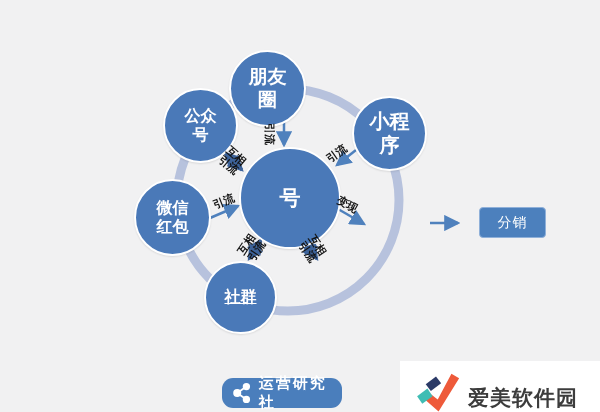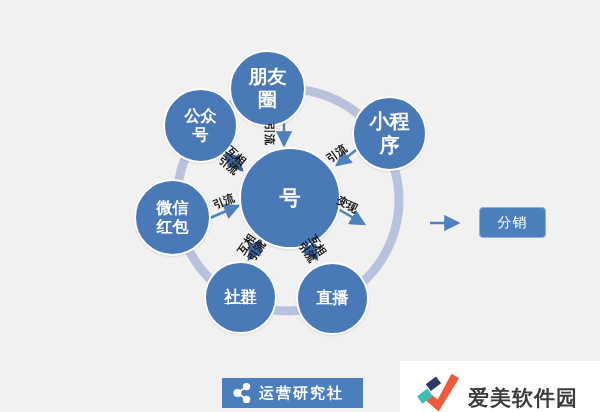--- a/index.html
+++ b/index.html
@@ -23,23 +23,23 @@
     line-height:1.08;text-align:center;white-space:nowrap;width:30px;
   }
   .elabel .lline{display:block;}
   .ext-box{
     position:absolute;left:465px;top:207px;width:67px;height:31px;
     background:#4c80bd;border:1px solid #8fb0d9;border-radius:4px;
     color:#ffffff;font-size:14px;display:flex;align-items:center;justify-content:center;
     box-sizing:border-box;letter-spacing:1px;margin-left:14px;
   }
   .badge{
-    position:absolute;left:222px;top:378px;width:141px;height:30px;
+    position:absolute;left:222px;top:378px;width:120px;height:30px;
     background:#4a7ebc;display:flex;align-items:center;gap:7px;
-    padding-left:10px;box-sizing:border-box;
+    padding-left:10px;box-sizing:border-box;border-radius:11px;
   }
   .badge-text{color:#ffffff;font-size:15px;letter-spacing:2px;font-weight:bold;}
   .site-panel{
     position:absolute;left:400px;top:361px;width:200px;height:51px;
     background:#ffffff;display:flex;align-items:flex-end;
   }
   .site-logo-icon{margin-left:12px;flex:0 0 auto;}
   .site-text{color:#3c3c3c;font-size:21px;font-weight:bold;letter-spacing:1px;margin-left:8px;}
 </style>
 </head>
@@ -78,23 +78,20 @@
   <div class="node" style="left:352px;top:96px;width:75px;height:75px;font-size:20px;">
     <span>小程</span>
     <span>序</span>
   </div>
   <div class="node" style="left:134px;top:179px;width:77px;height:77px;font-size:16px;">
     <span>微信</span>
     <span>红包</span>
   </div>
   <div class="node" style="left:204px;top:261px;width:73px;height:73px;font-size:16px;text-decoration:underline;">
     <span>社群</span>
-  </div>
-  <div class="node" style="left:296px;top:262px;width:73px;height:73px;font-size:16px;">
-    <span>直播</span>
   </div>
 
   <div class="node" style="left:239px;top:147px;width:102px;height:102px;font-size:21px;">
     <span>号</span>
   </div>
 
   <div class="ext-box">分销</div>
 
   <div class="elabel" style="left:254px;top:128px;transform:rotate(90deg);">
     <span class="lline">引流</span>

